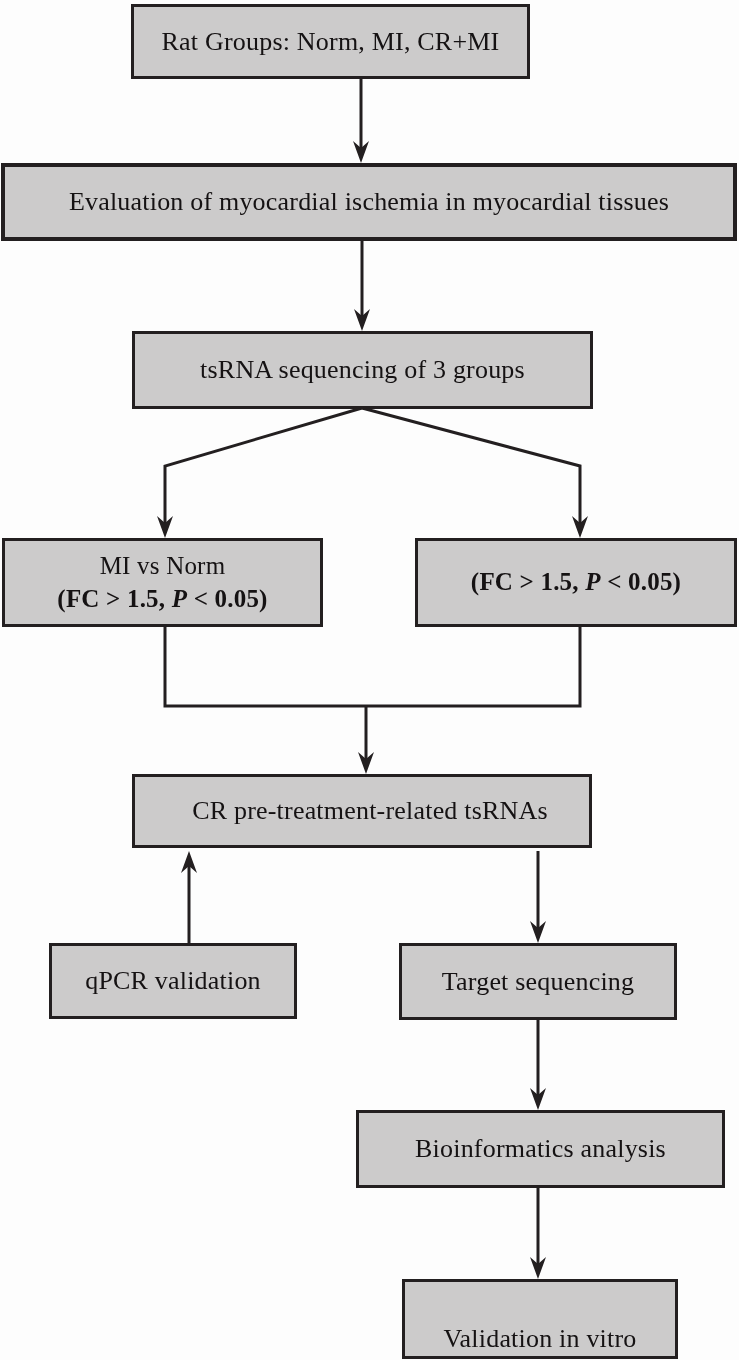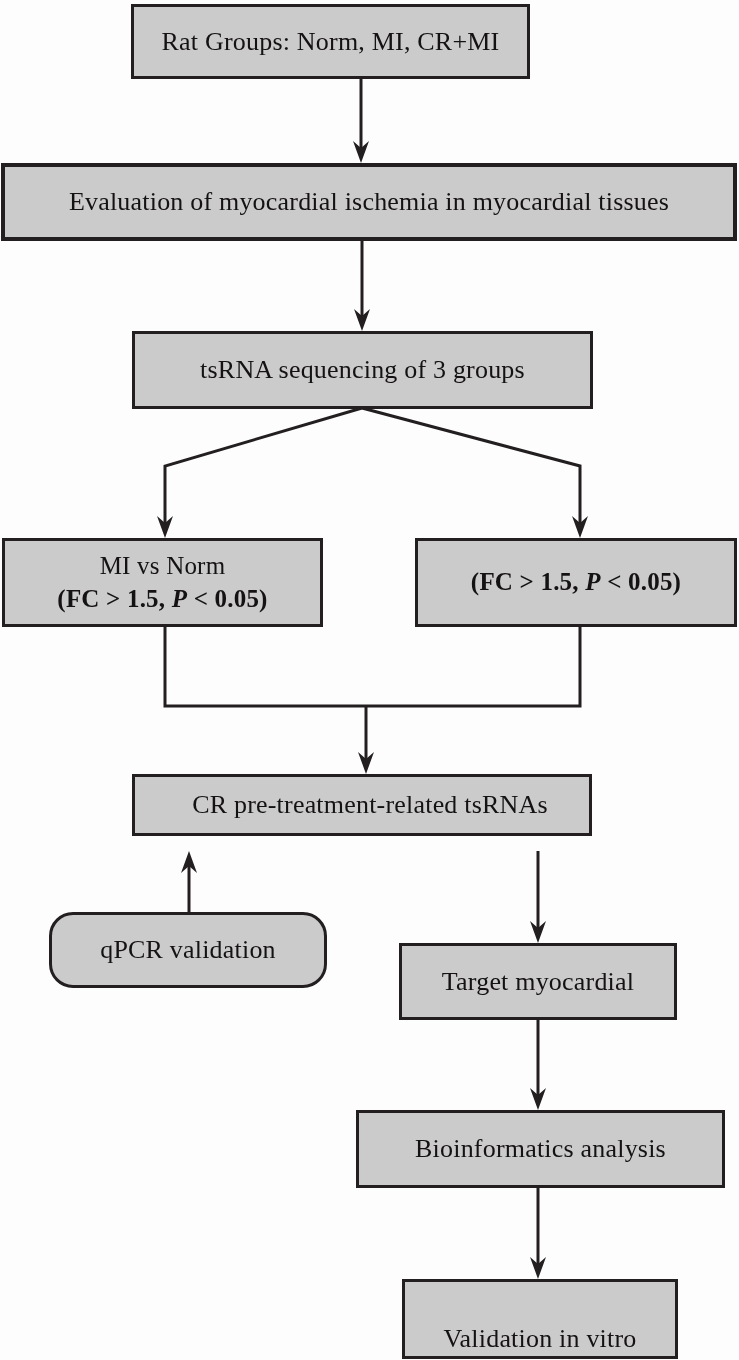--- a/index.html
+++ b/index.html
@@ -38,22 +38,22 @@
     letter-spacing: 0.2px;
   }
   .node.thick { border-width: 4px; align-items: center; }
   .node .crit { font-size: 25px; font-weight: bold; }
   .node .crit .pval { font-style: italic; }
   #rat-groups          { left: 131px; top: 4px;    width: 399px; height: 75px; }
   #evaluation          { left: 1px;   top: 163px;  width: 736px; height: 78px; }
   #tsrna-sequencing    { left: 132px; top: 331px;  width: 461px; height: 78px; }
   #mi-vs-norm          { left: 2px;   top: 538px;  width: 321px; height: 89px; font-size: 25px; }
   #crmi-vs-mi          { left: 415px; top: 538px;  width: 322px; height: 89px; font-size: 25px; }
-  #cr-tsrnas           { left: 132px; top: 774px;  width: 460px; height: 62px; padding-left: 16px; }
-  #qpcr-validation     { left: 49px;  top: 912px;  width: 278px; height: 76px; border-radius: 24px; }
+  #cr-tsrnas           { left: 132px; top: 774px;  width: 460px; height: 74px; padding-left: 16px; }
+  #qpcr-validation     { left: 49px;  top: 943px;  width: 248px; height: 76px; }
   #target-prediction   { left: 399px; top: 943px;  width: 278px; height: 77px; }
   #bioinformatics      { left: 356px; top: 1110px; width: 369px; height: 78px; text-align: right; }
   #validation-in-vitro { left: 402px; top: 1279px; width: 276px; height: 80px; justify-content: flex-end; }
   #connectors {
     position: absolute;
     left: 0; top: 0;
     width: 739px; height: 1360px;
     pointer-events: none;
   }
   #connectors line, #connectors polyline {
@@ -125,21 +125,21 @@
 
   <div class="node" id="cr-tsrnas">
     <span>CR pre-treatment-related tsRNAs</span>
   </div>
 
   <div class="node" id="qpcr-validation">
     <span>qPCR validation</span>
   </div>
 
   <div class="node" id="target-prediction">
-    <span>Target myocardial</span>
+    <span>Target sequencing</span>
   </div>
 
   <div class="node" id="bioinformatics">
     <span>Bioinformatics analysis</span>
   </div>
 
   <div class="node" id="validation-in-vitro">
     <span>Validation in vitro</span>
   </div>
 

